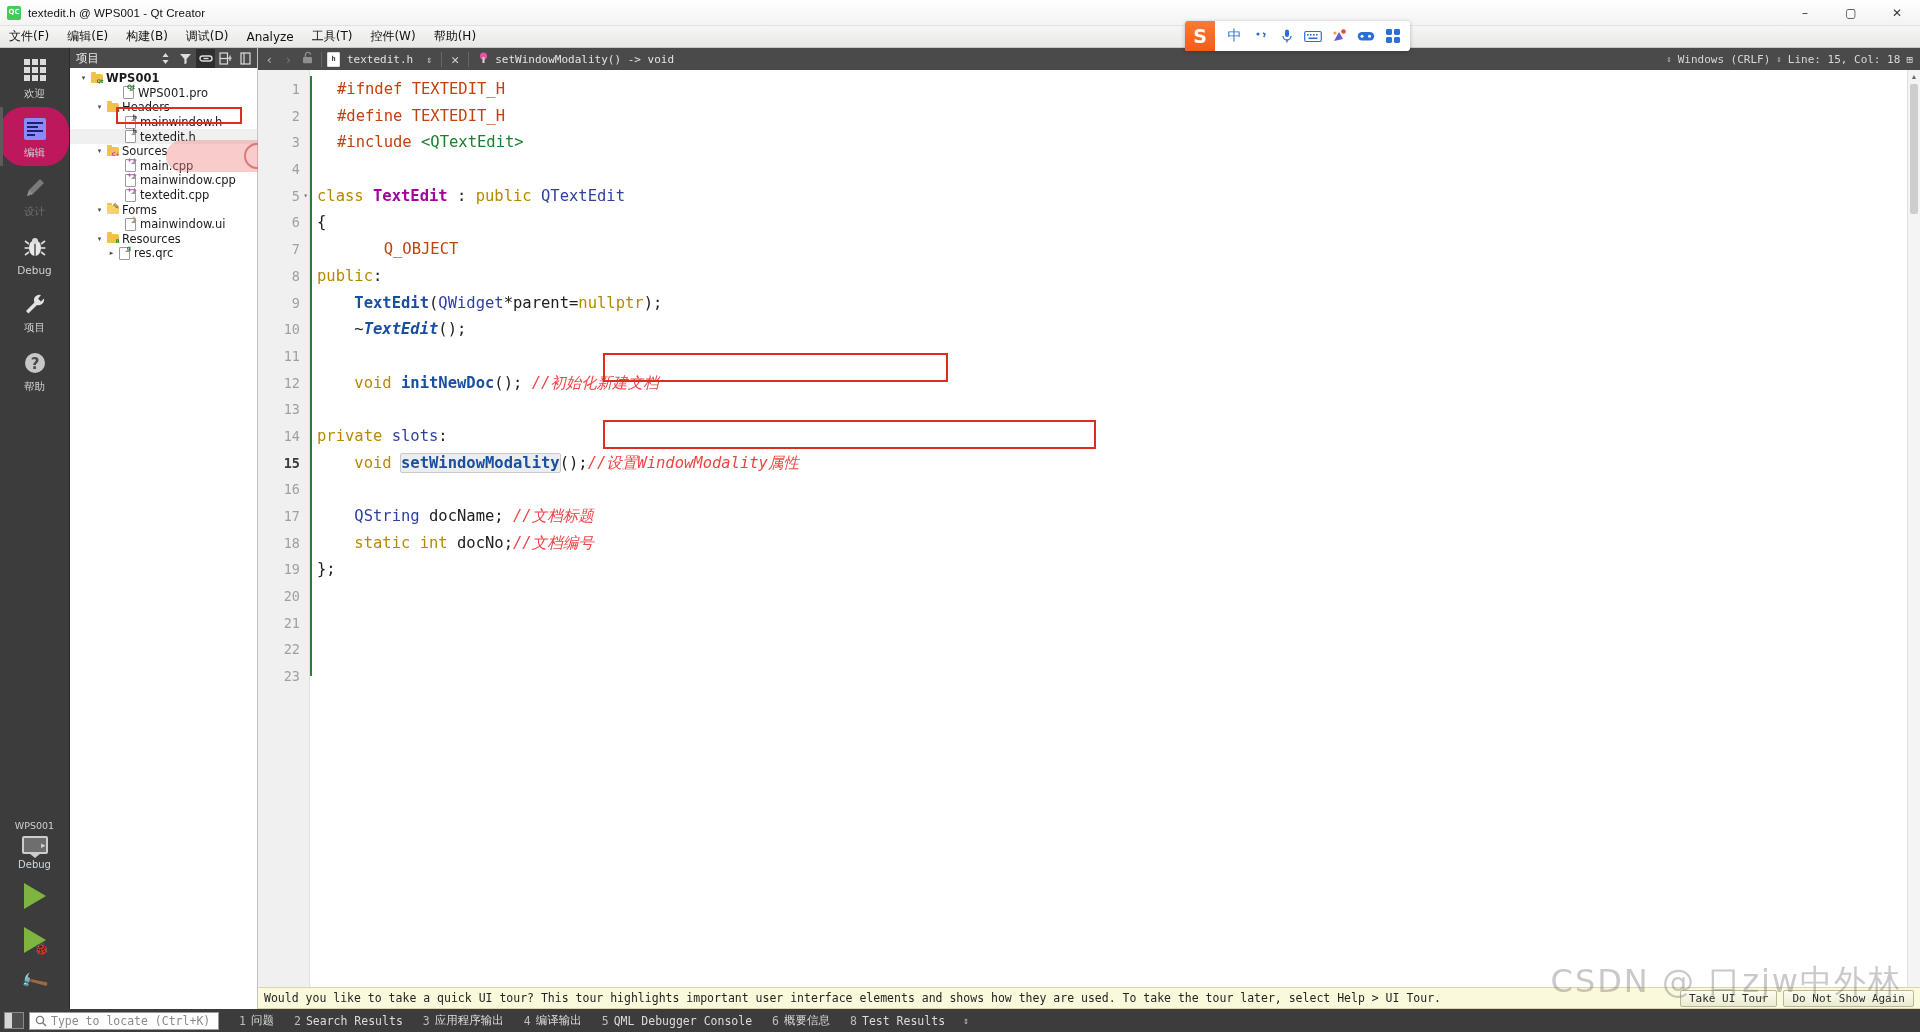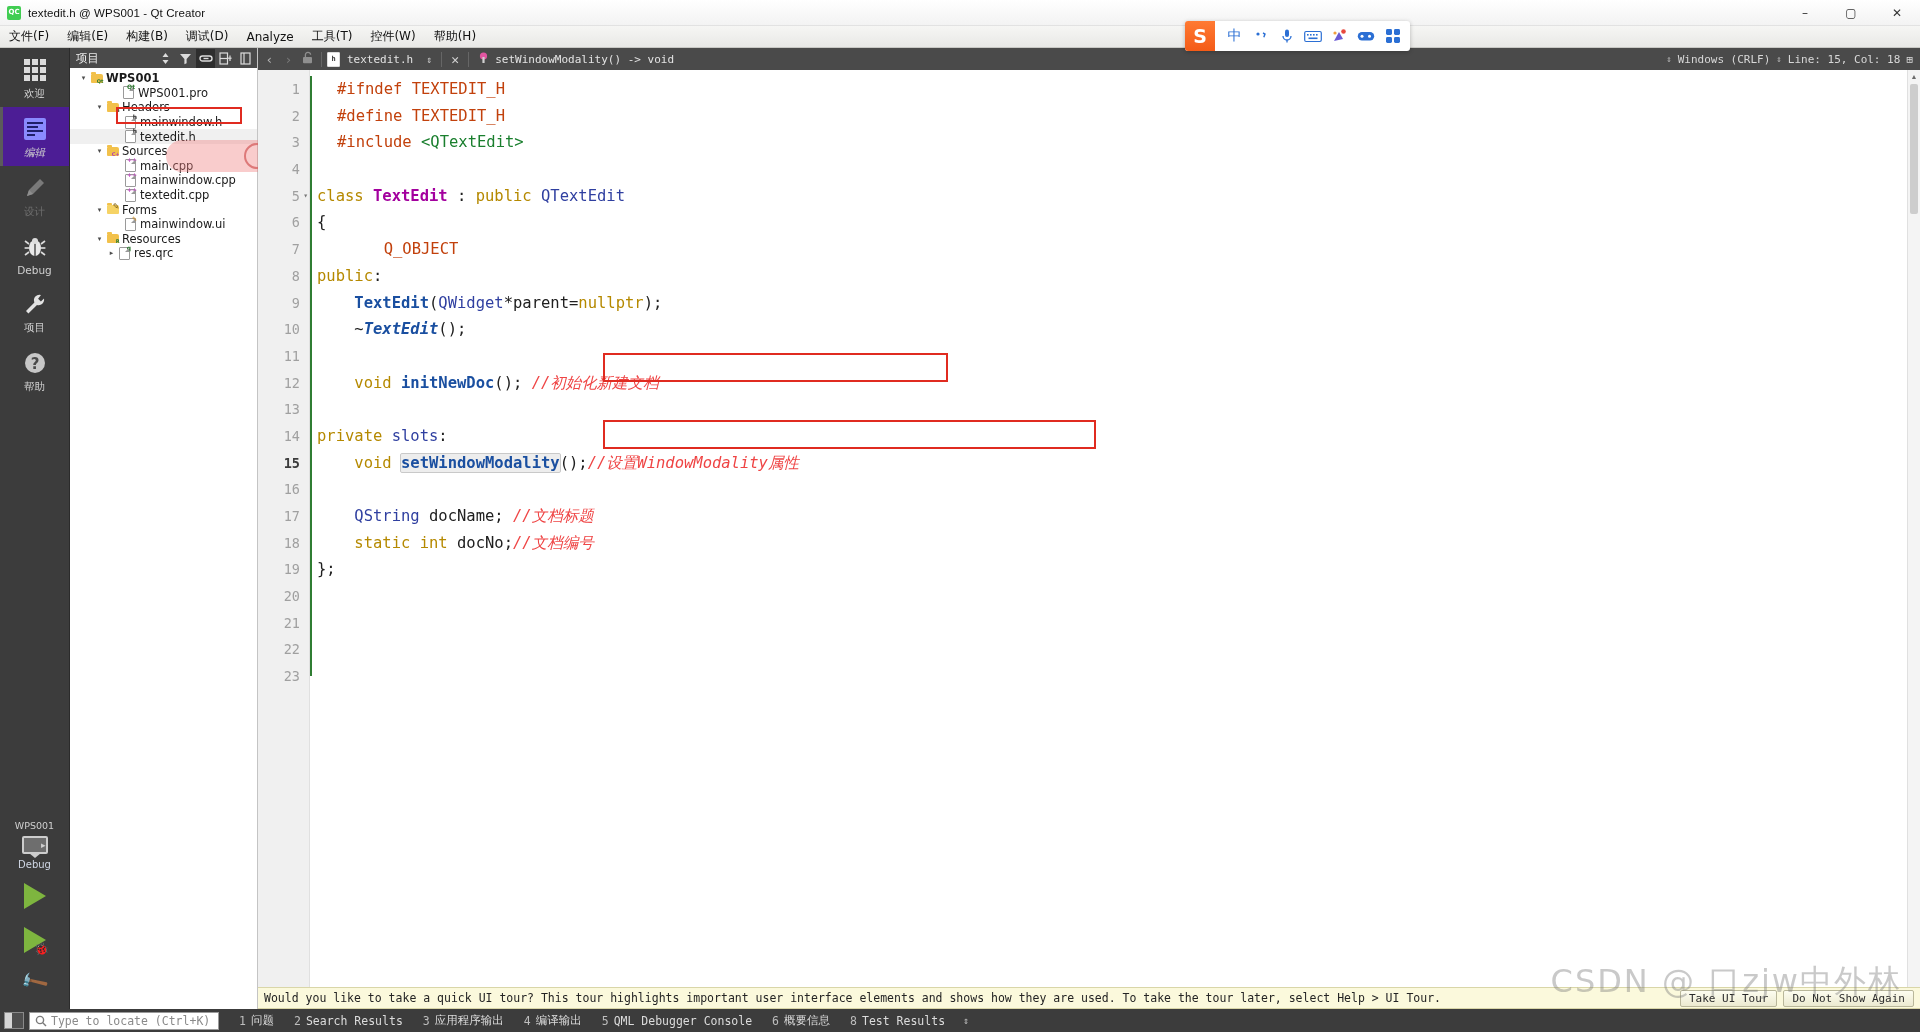--- a/index.html
+++ b/index.html
@@ -99,23 +99,24 @@
     display: flex; flex-direction: column;
     align-items: stretch;
     border-right: 1px solid #2b2b2b;
     position: relative;
   }
   .mode-item {
     padding: 9px 0 6px 0;
     display: flex; flex-direction: column; align-items: center; gap: 4px;
     color: #cfcfcf;
     position: relative;
+    border-radius: 24px;
   }
   .mode-item .mi-label { font-size: 10.5px; font-family: "DejaVu Sans", sans-serif; }
-  .mode-item.active { background: #4c1d95; font-style: italic; }
+  .mode-item.active { background: #be185d; }
   .mode-item.active::before {
     content: ""; position: absolute; left: 0; top: 0; bottom: 0; width: 3px;
     background: #5b5b5b;
   }
   .mode-item.disabled { color: #6d6d6d; }
   .mode-icon { width: 26px; height: 26px; display: flex; align-items: center; justify-content: center; }
 
   .icon-grid { display: grid; grid-template-columns: repeat(3, 6px); grid-template-rows: repeat(3, 6px); gap: 2px; }
   .icon-grid i { background: #dcdcdc; display: block; width: 6px; height: 6px; }
 

